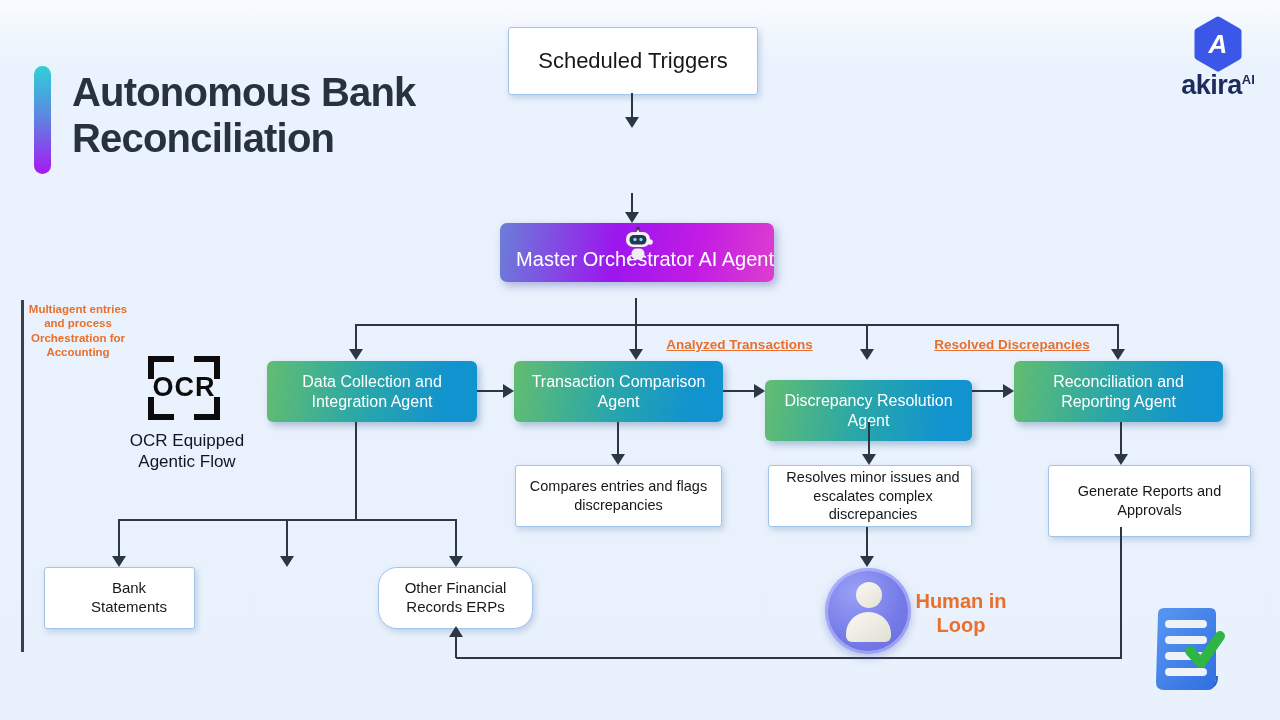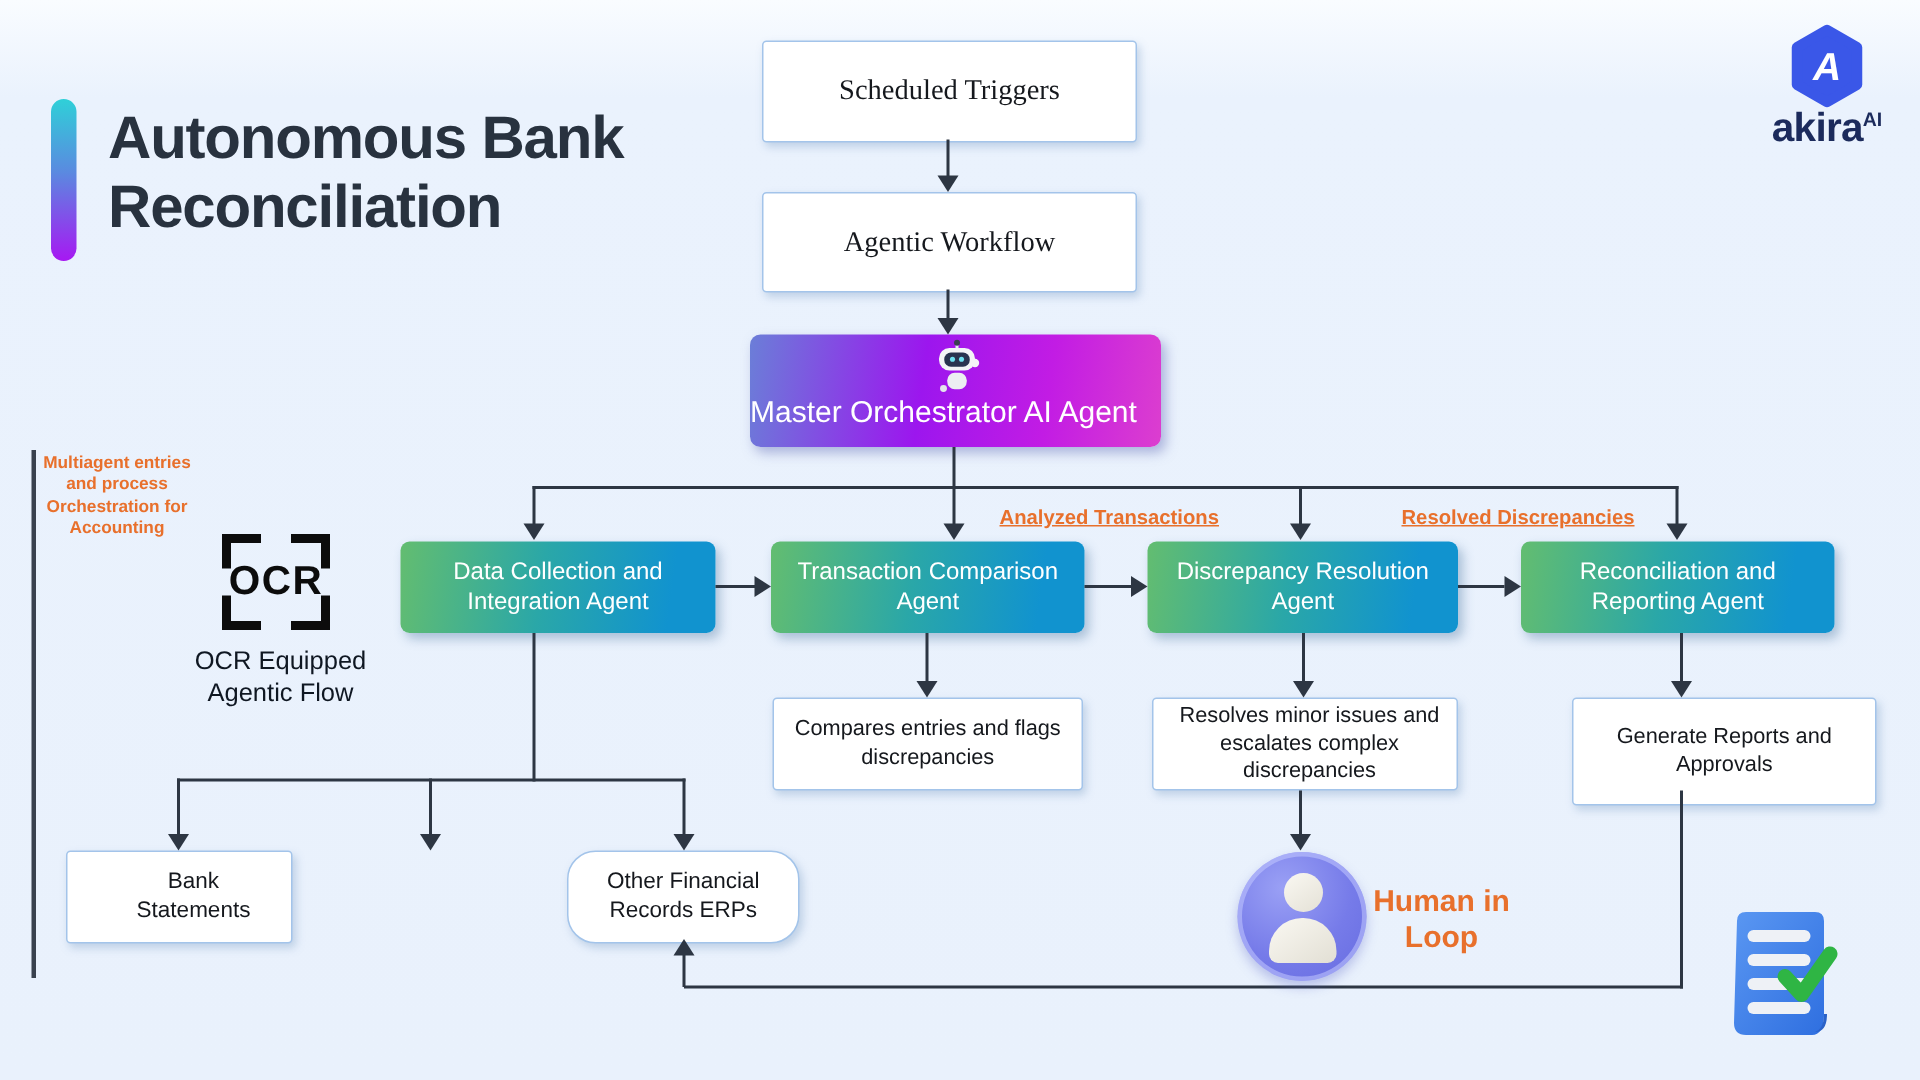--- a/index.html
+++ b/index.html
@@ -17,28 +17,28 @@
   
   .logo{left:1163px;top:16px;width:110px;text-align:center;}
   .logo svg{display:block;margin:0 auto;}
   .logo-word{font-size:27px;font-weight:bold;color:#1c2b5c;letter-spacing:-0.5px;line-height:1;}
   .logo-sup{font-size:13px;vertical-align:10px;letter-spacing:0;}
   
   .wbox{background:#fff;border:1px solid #a3c4ea;border-radius:3px;
     box-shadow:2px 3px 6px rgba(110,145,190,.35);
     display:flex;align-items:center;justify-content:center;text-align:center;
     color:#15181d;}
-  .flowbox{font-size:19px;font-family:Liberation Serif, serif;}
+  .flowbox{font-size:22px;}
   .detailbox{font-size:14.5px;line-height:1.28;padding:0 10px;box-sizing:border-box;}
   .srcbox{font-size:15px;line-height:1.25;padding:0 8px;box-sizing:border-box;}
   
-  .master{left:500px;top:223px;width:274px;height:75px;border-radius:7px;
+  .master{left:500px;top:223px;width:274px;height:59px;border-radius:7px;
     background:linear-gradient(98deg,#6b7ed8 0%,#9c16ee 42%,#c21ce4 72%,#dc3ecf 100%);
     box-shadow:3px 4px 8px rgba(110,120,190,.5);
-    display:flex;align-items:flex-end;justify-content:flex-start;
+    display:flex;align-items:flex-end;justify-content:flex-end;
     color:#fff;font-size:20px;padding-bottom:11px;box-sizing:border-box;}
   .agent{top:361px;height:61px;border-radius:6px;
     background:linear-gradient(98deg,#63bd70 0%,#2aa7a8 45%,#1193cf 85%);
     box-shadow:3px 4px 7px rgba(90,130,170,.45);
     display:flex;align-items:center;justify-content:center;text-align:center;
     color:#fff;font-size:16px;line-height:1.25;padding:0 8px;box-sizing:border-box;}
   
   .line{background:#2d3643;}
   .vline{width:2px;}
   .hline{height:2px;}
@@ -86,23 +86,20 @@
   <div class="abs logo">
     <svg width="52" height="56" viewBox="0 0 52 56">
       <polygon points="26,4 46,15.5 46,40.5 26,52 6,40.5 6,15.5" fill="#3a57e8" stroke="#3a57e8" stroke-width="7" stroke-linejoin="round"></polygon>
       <text x="26" y="37" text-anchor="middle" font-family="Liberation Sans, sans-serif" font-size="26" font-weight="bold" font-style="italic" fill="#ffffff">A</text>
     </svg>
     <div class="logo-word"><span>akira</span><span class="logo-sup">AI</span></div>
   </div>
 
   <div class="abs wbox flowbox" style="left:508px;top:27px;width:248px;height:66px;">
     <span>Scheduled Triggers</span>
-  </div>
-  <div class="abs wbox flowbox" style="left:508px;top:128px;width:248px;height:65px;">
-    <span>Agentic Workflow</span>
   </div>
 
   <div class="abs master">
     <svg class="abs" style="left:122px;top:3px;" width="32" height="37" viewBox="0 0 32 37">
       <line x1="16" y1="2" x2="16" y2="6" stroke="#e8eef5" stroke-width="2"></line>
       <circle cx="16" cy="2.5" r="2" fill="#3b3f52"></circle>
       <rect x="4" y="6" width="24" height="15" rx="7" fill="#f4f4f7"></rect>
       <rect x="7.5" y="9" width="17" height="9.5" rx="4.5" fill="#2a3350"></rect>
       <circle cx="13" cy="13.5" r="1.7" fill="#6fe0f0"></circle>
       <circle cx="19" cy="13.5" r="1.7" fill="#6fe0f0"></circle>
@@ -112,21 +109,21 @@
     </svg>
     <span>Master Orchestrator AI Agent</span>
   </div>
 
   <div class="abs agent" style="left:267px;width:210px;">
     <span>Data Collection and Integration Agent</span>
   </div>
   <div class="abs agent" style="left:514px;width:209px;">
     <span>Transaction Comparison Agent</span>
   </div>
-  <div class="abs agent" style="left:765px;width:207px;">
+  <div class="abs agent" style="left:765px;width:207px;margin-top:19px;">
     <span>Discrepancy Resolution Agent</span>
   </div>
   <div class="abs agent" style="left:1014px;width:209px;">
     <span>Reconciliation and Reporting Agent</span>
   </div>
 
   <div class="abs wbox detailbox" style="left:515px;top:465px;width:207px;height:62px;">
     <span>Compares entries and flags discrepancies</span>
   </div>
   <div class="abs wbox detailbox" style="left:768px;top:465px;width:204px;height:62px;padding-left:16px;">

